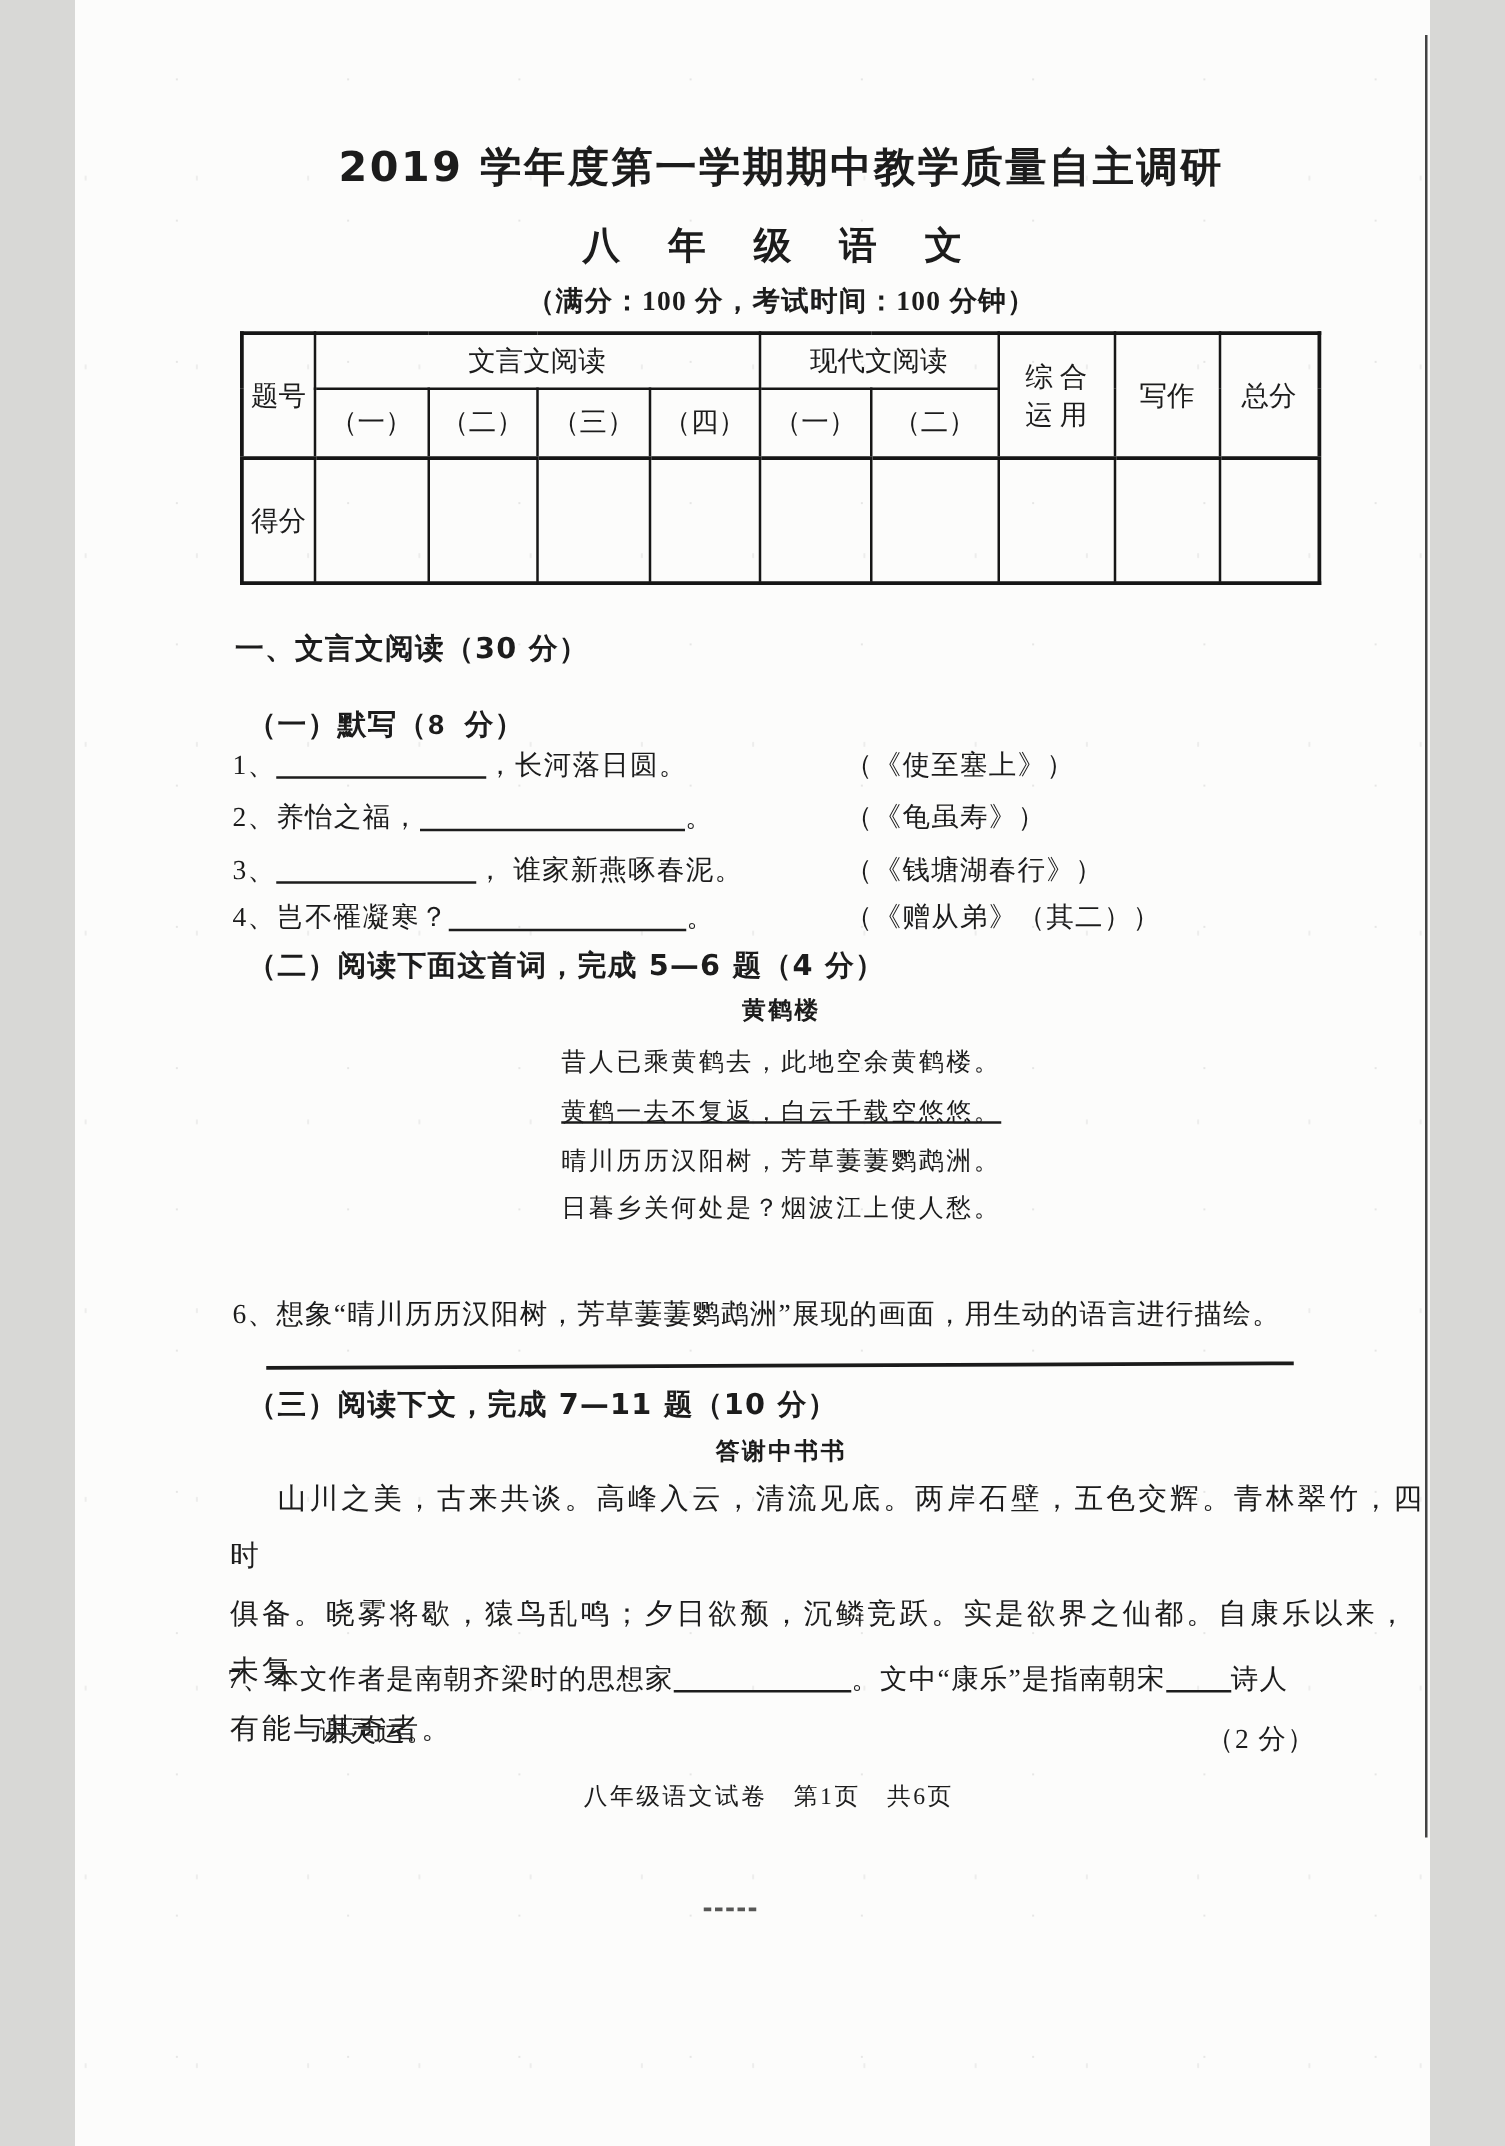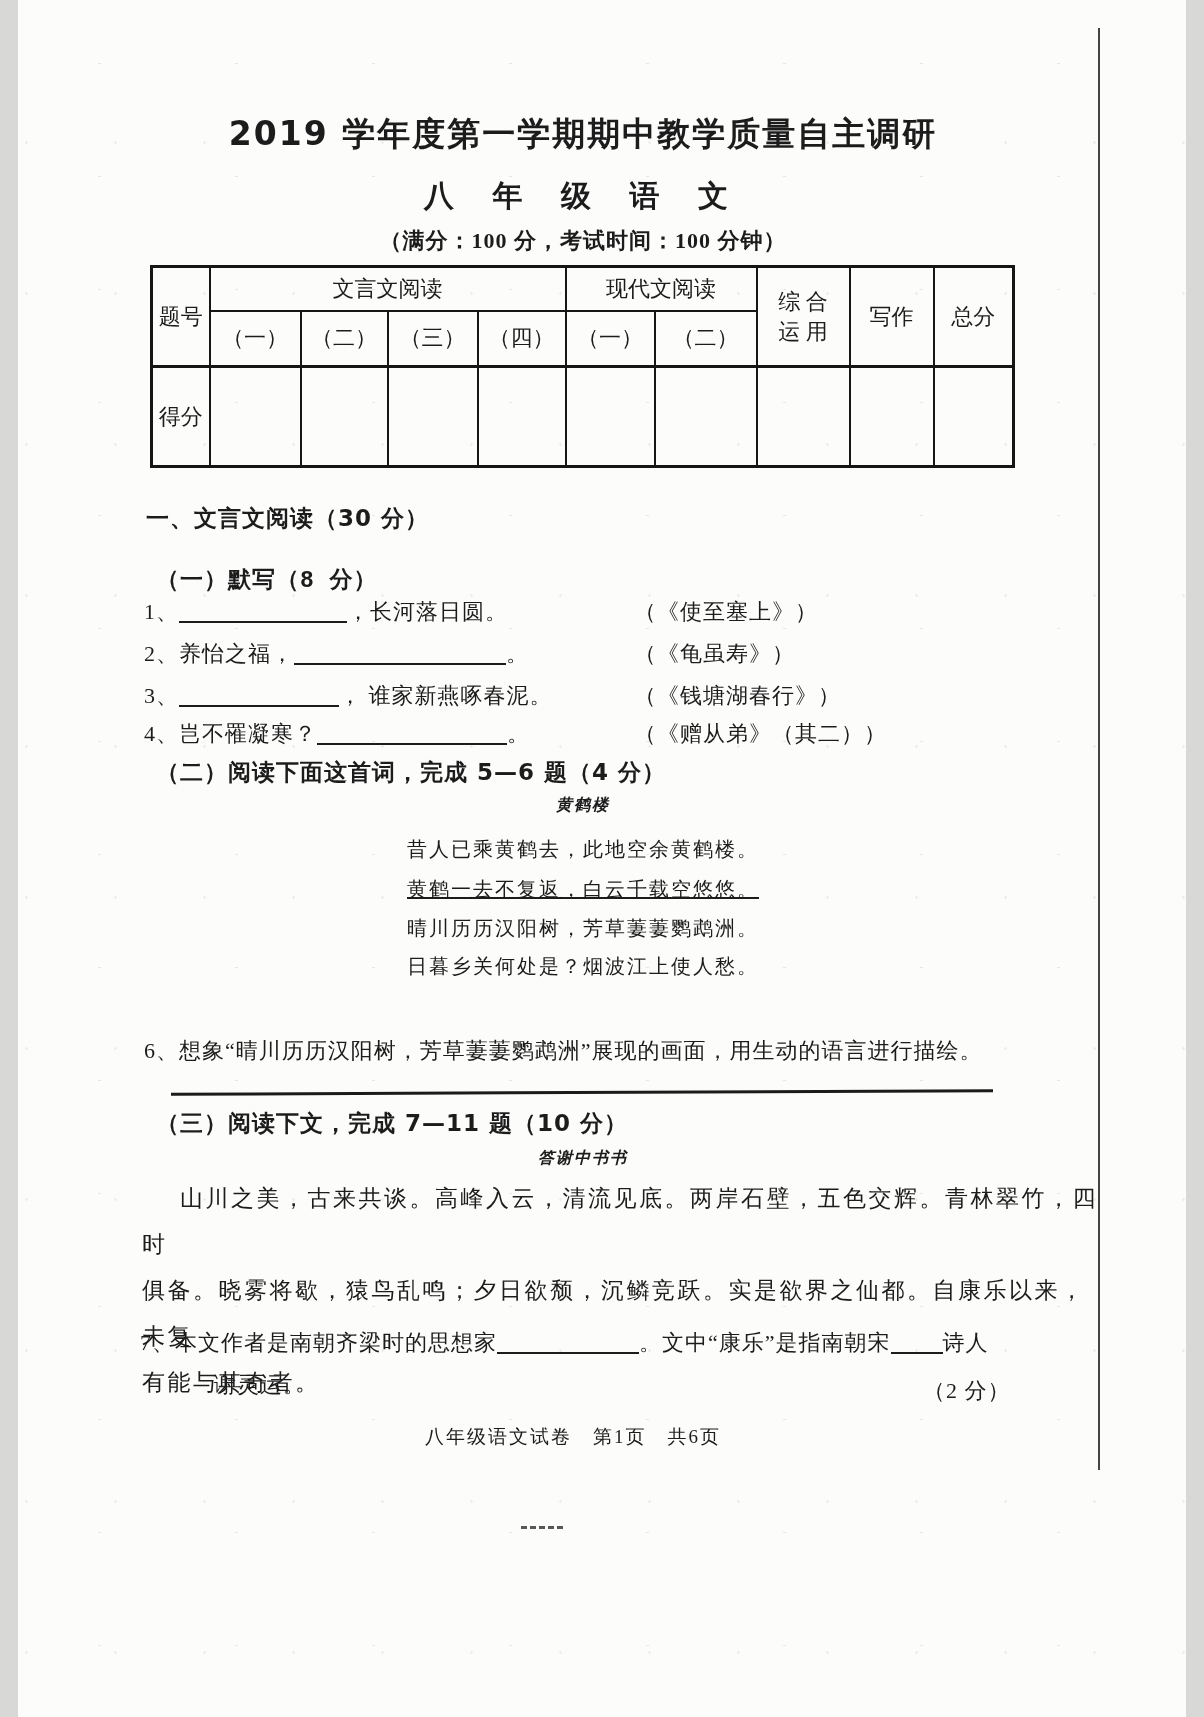--- a/index.html
+++ b/index.html
@@ -1,18 +1,18 @@
 <!DOCTYPE html>
 <html><head>
 <meta charset="utf-8">
 <style>
   html,body{margin:0;padding:0;background:#d8d8d6;}
   .page{
     position:relative;
-    width:1168px;height:1717px;
+    width:1084px;height:1717px;
     margin:0 auto;
     background:#fcfcfb;
     background-image:
       radial-gradient(rgba(40,40,40,0.10) 1px, transparent 1.2px),
       radial-gradient(rgba(40,40,40,0.07) 1px, transparent 1.2px);
     background-size:137px 113px, 89px 151px;
     background-position:13px 7px, 53px 67px;
     color:#1c1c1c;
     font-family:"Liberation Serif","DejaVu Serif",serif;
     overflow:hidden;
@@ -31,21 +31,21 @@
     font-family:"Liberation Serif","DejaVu Serif",serif;
   }
   table.score{border:3px solid #161616;}
   table.score tr.scorerow td{border-top:3px solid #161616;}
   .wrapcell{word-break:break-all;line-height:1.9;}
   .heading{font-size:23px;font-weight:800;font-family:"DejaVu Sans","Liberation Sans",sans-serif;letter-spacing:1px;}
   .qrow{font-size:22px;white-space:nowrap;letter-spacing:1px;}
   .blank{display:inline-block;border-bottom:2px solid #1d1d1d;height:24px;vertical-align:-4px;}
   .source{position:absolute;left:490px;top:0;font-size:22px;letter-spacing:1px;}
   .poemline{font-size:20px;letter-spacing:2px;}
-  .poemtitle{font-size:16px;font-weight:800;font-family:"DejaVu Sans","Liberation Sans",sans-serif;letter-spacing:2px;font-style:italic;}
+  .poemtitle{font-size:19px;font-weight:800;font-family:"DejaVu Sans","Liberation Sans",sans-serif;letter-spacing:2px;}
   .prose{font-size:23px;letter-spacing:2.5px;line-height:46px;}
   .prose .indent{text-indent:38px;}
   .footer{font-size:19px;letter-spacing:2px;}
   .scanline{border-left:2px solid #1a1a1a;opacity:0.82;width:0;}
   .scandash{border-top:3px dashed #2e2e2e;width:42px;height:0;opacity:.8;}
   .scoremark{font-size:22px;letter-spacing:1px;}
 </style>
 </head>
 <body>
 

